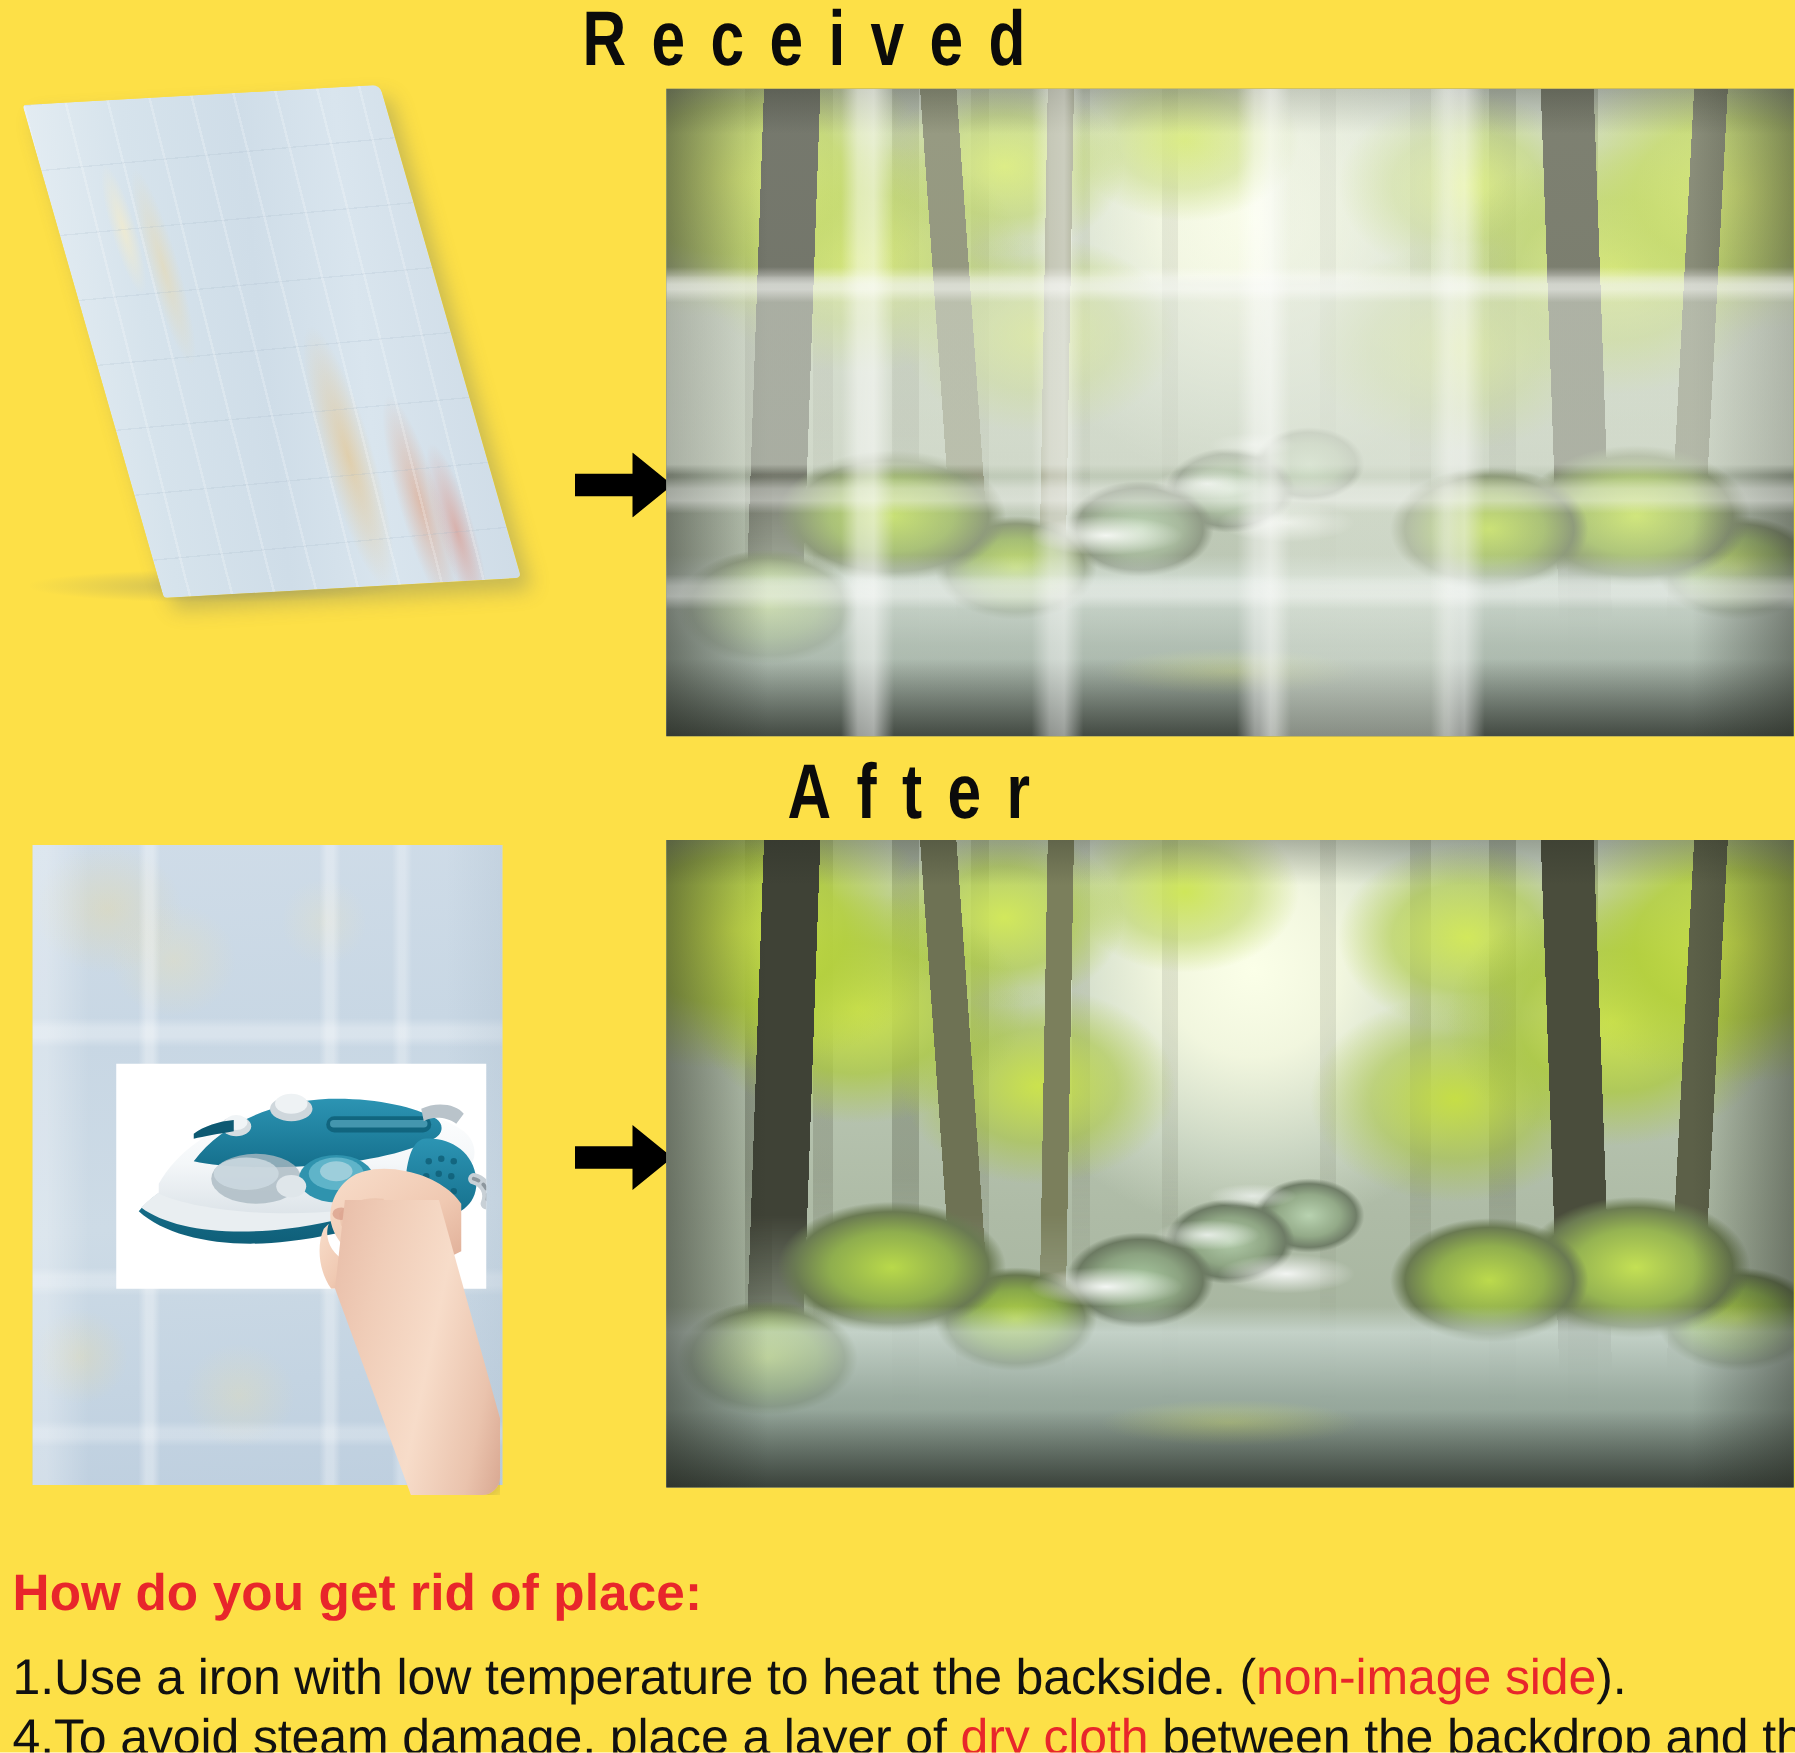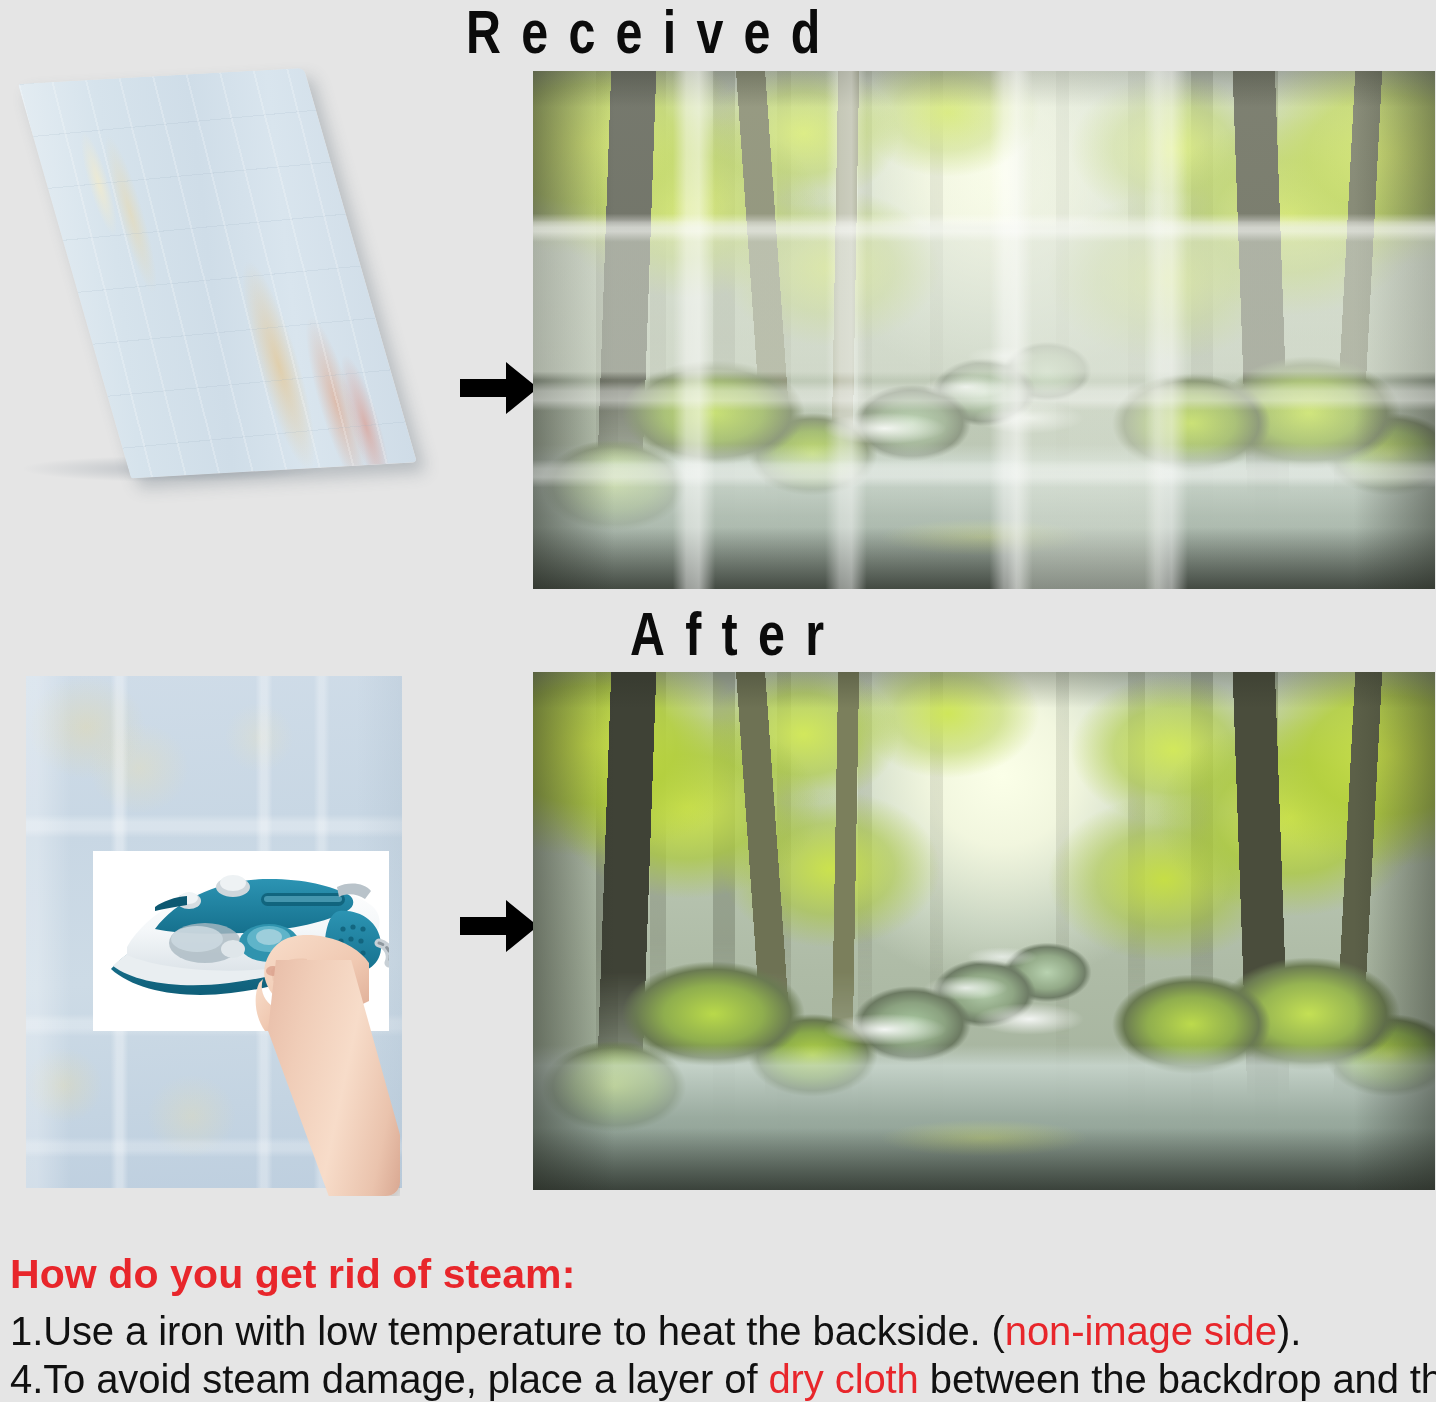--- a/index.html
+++ b/index.html
@@ -1,19 +1,19 @@
 <!DOCTYPE html>
 <html><head>
 <meta charset="utf-8">
 <style>
   html,body{margin:0;padding:0;background:#fff;}
   body{width:1436px;height:1402px;position:relative;overflow:hidden;
        font-family:"Liberation Sans",sans-serif;-webkit-font-smoothing:antialiased;}
 
-  .stage{position:absolute;inset:0;background:#e5e5e5;}
+  .stage{position:absolute;inset:0;background:#fde047;}
 
   
   .sec-title{position:absolute;font-family:"Liberation Sans Narrow","Liberation Sans",sans-serif;
              font-weight:700;color:#0b0b0b;white-space:nowrap;
              transform:scaleX(.78);transform-origin:left center;}
   #title-received{left:466px;top:-4px;font-size:62px;letter-spacing:26px;}
   #title-after{left:630px;top:598px;font-size:62px;letter-spacing:26px;}
 
   
   .arrow{position:absolute;}
@@ -175,21 +175,21 @@
       border-radius:0 0 14px 10px;
       box-shadow:2px 4px 10px rgba(90,80,75,.22);}
 
   
   #howto{position:absolute;left:10px;top:1252px;width:1426px;}
   #howto-title{font-family:"Liberation Sans Narrow","Liberation Sans",sans-serif;
       font-weight:700;font-size:41px;color:#e8262b;letter-spacing:.1px;line-height:1.08;}
   .howto-line{font-family:"Liberation Sans Narrow","Liberation Sans",sans-serif;
       font-size:40px;color:#111;line-height:1.13;white-space:nowrap;letter-spacing:-.1px;}
   .hl-red{color:#e8262b;}
-  #howto-l1{margin-top:13px;}
+  #howto-l1{margin-top:24px;}
   #howto-l2{margin-top:3px;}
 </style>
 </head>
 <body>
 
 <div class="stage">
 
   <div class="sec-title" id="title-received">Received</div>
 
   <div id="swatch-wrap">
@@ -319,21 +319,21 @@
     <div class="layer f-fog"></div>
     <div class="layer f-far"></div>
     <div class="layer f-canopy"></div>
     <div class="layer f-trunks"></div>
     <div class="layer f-rocks"></div>
     <div class="layer f-water"></div>
     <div class="layer f-vig"></div>
   </div>
 
   <div id="howto">
-    <div id="howto-title">How do you get rid of steam:</div>
+    <div id="howto-title">How do you get rid of place:</div>
 
     <div class="howto-line" id="howto-l1">
       <span>1.Use a iron with low temperature to heat the backside. (</span><span class="hl-red">non-image side</span><span>).</span>
     </div>
 
     <div class="howto-line" id="howto-l2">
       <span>4.To avoid steam damage, place a layer of </span><span class="hl-red">dry cloth</span><span> between the backdrop and the iron.</span>
     </div>
   </div>
 

